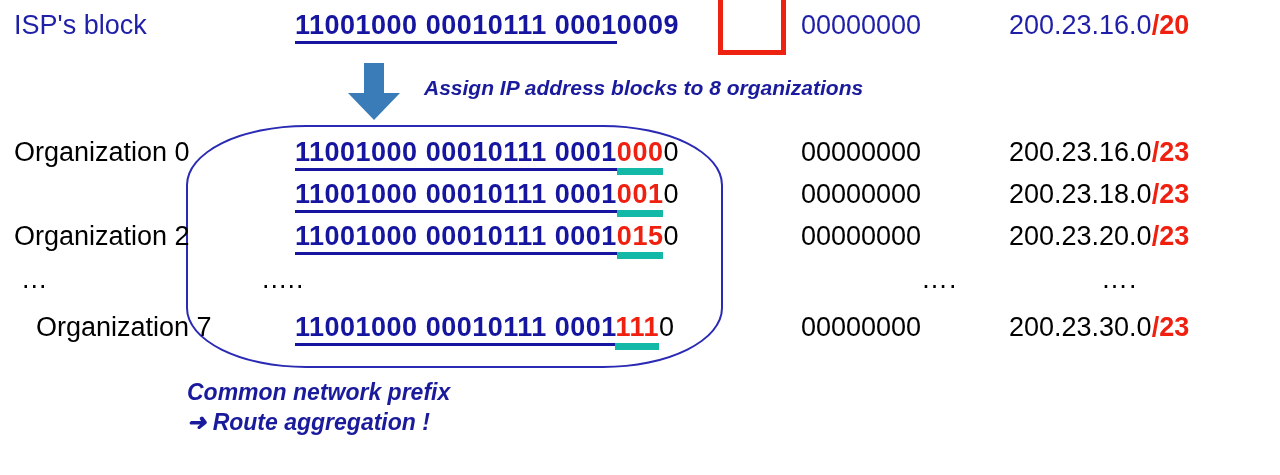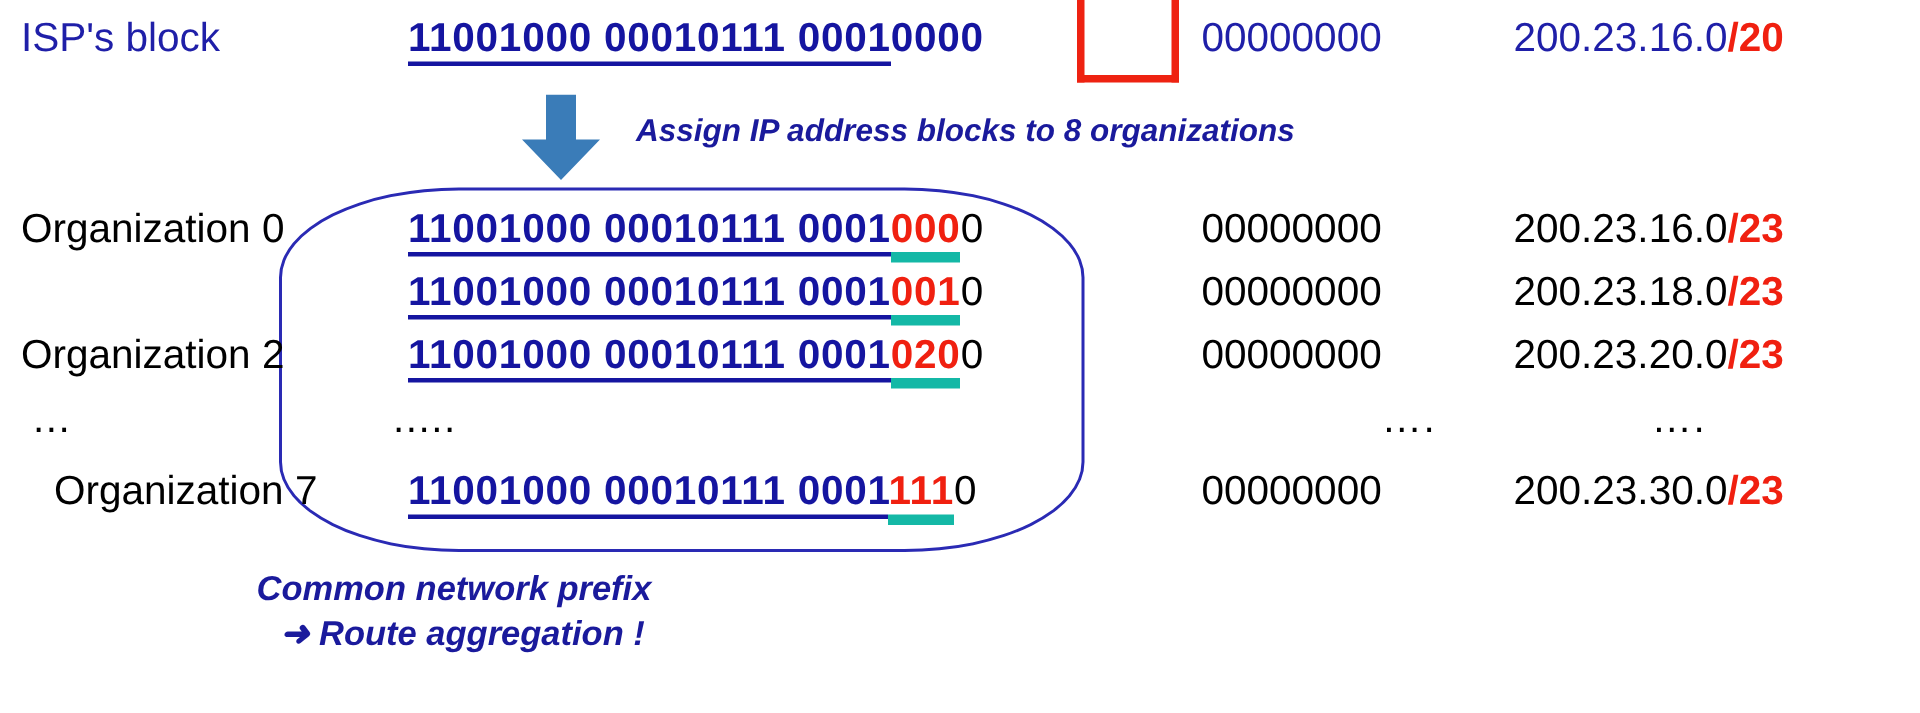--- a/index.html
+++ b/index.html
@@ -38,20 +38,21 @@
     white-space: nowrap;
     font-size: 27px;
     font-weight: bold;
     line-height: 1;
     letter-spacing: 0.5px;
   }
   .bits .blue {
     color: #1515a0;
     border-bottom: 3px solid #1515a0;
     padding-bottom: 1px;
+    margin-left: 23px;
   }
   .bits .red {
     color: #f02010;
     border-bottom: 7px solid #14b8a6;
     padding-bottom: 1px;
   }
   .bits .redbox {
     color: #1515a0;
   }
   .bits .blk {
@@ -133,21 +134,21 @@
     line-height: 1.3;
   }
 </style>
 </head>
 <body>
 
 <div id="stage">
 
   <div class="label label-isp" style="left:14px; top:12px;">ISP's block</div>
 
-  <div class="bits" style="left:272px; top:12px;"><span class="blue">11001000  00010111  0001</span><span class="redbox">0000</span></div>
+  <div class="bits" style="left:272px; top:12px;"><span class="blue">11001000  00010111  0001</span><span class="redbox">0009</span></div>
 
   <div class="redbox-outline" style="left:718px; top:-4px; width:68px; height:59px;"></div>
 
   <div class="tail blue-tail" style="left:801px; top:12px;">00000000</div>
 
   <div class="addr blue-addr" style="left:1009px; top:12px;"><span>200.23.16.0</span><span class="slash">/20</span></div>
 
   <div class="down-arrow" style="left:345px; top:63px;">
     <svg width="58" height="58" viewBox="0 0 58 58" aria-hidden="true">
       <polygon points="19,0 39,0 39,30 55,30 29,57 3,30 19,30" fill="#3a7cb8"></polygon>
@@ -161,30 +162,30 @@
   <div class="label" style="left:14px; top:139px;">Organization 0</div>
   <div class="bits" style="left:272px; top:139px;"><span class="blue">11001000  00010111  0001</span><span class="red">000</span><span class="blk">0</span></div>
   <div class="tail" style="left:801px; top:139px;">00000000</div>
   <div class="addr" style="left:1009px; top:139px;"><span>200.23.16.0</span><span class="slash">/23</span></div>
 
   <div class="bits" style="left:272px; top:181px;"><span class="blue">11001000  00010111  0001</span><span class="red">001</span><span class="blk">0</span></div>
   <div class="tail" style="left:801px; top:181px;">00000000</div>
   <div class="addr" style="left:1009px; top:181px;"><span>200.23.18.0</span><span class="slash">/23</span></div>
 
   <div class="label" style="left:14px; top:223px;">Organization 2</div>
-  <div class="bits" style="left:272px; top:223px;"><span class="blue">11001000  00010111  0001</span><span class="red">020</span><span class="blk">0</span></div>
+  <div class="bits" style="left:272px; top:223px;"><span class="blue">11001000  00010111  0001</span><span class="red">015</span><span class="blk">0</span></div>
   <div class="tail" style="left:801px; top:223px;">00000000</div>
   <div class="addr" style="left:1009px; top:223px;"><span>200.23.20.0</span><span class="slash">/23</span></div>
 
   <div class="ellipsis" style="left:22px; top:266px;">...</div>
   <div class="ellipsis" style="left:262px; top:266px;">.....</div>
   <div class="ellipsis" style="left:921px; top:266px;">….</div>
   <div class="ellipsis" style="left:1101px; top:266px;">….</div>
 
   <div class="label" style="left:14px; top:314px;margin-left:22px;">Organization 7</div>
   <div class="bits" style="left:272px; top:314px;"><span class="blue">11001000  00010111  0001</span><span class="red">111</span><span class="blk">0</span></div>
   <div class="tail" style="left:801px; top:314px;">00000000</div>
   <div class="addr" style="left:1009px; top:314px;"><span>200.23.30.0</span><span class="slash">/23</span></div>
 
-  <div class="caption" style="left:171px; top:378px;">Common network prefix</div>
+  <div class="caption" style="left:187px; top:378px;">Common network prefix</div>
   <div class="caption" style="left:187px; top:408px;">➜ Route aggregation !</div>
 
 </div>
 
 </body></html>

